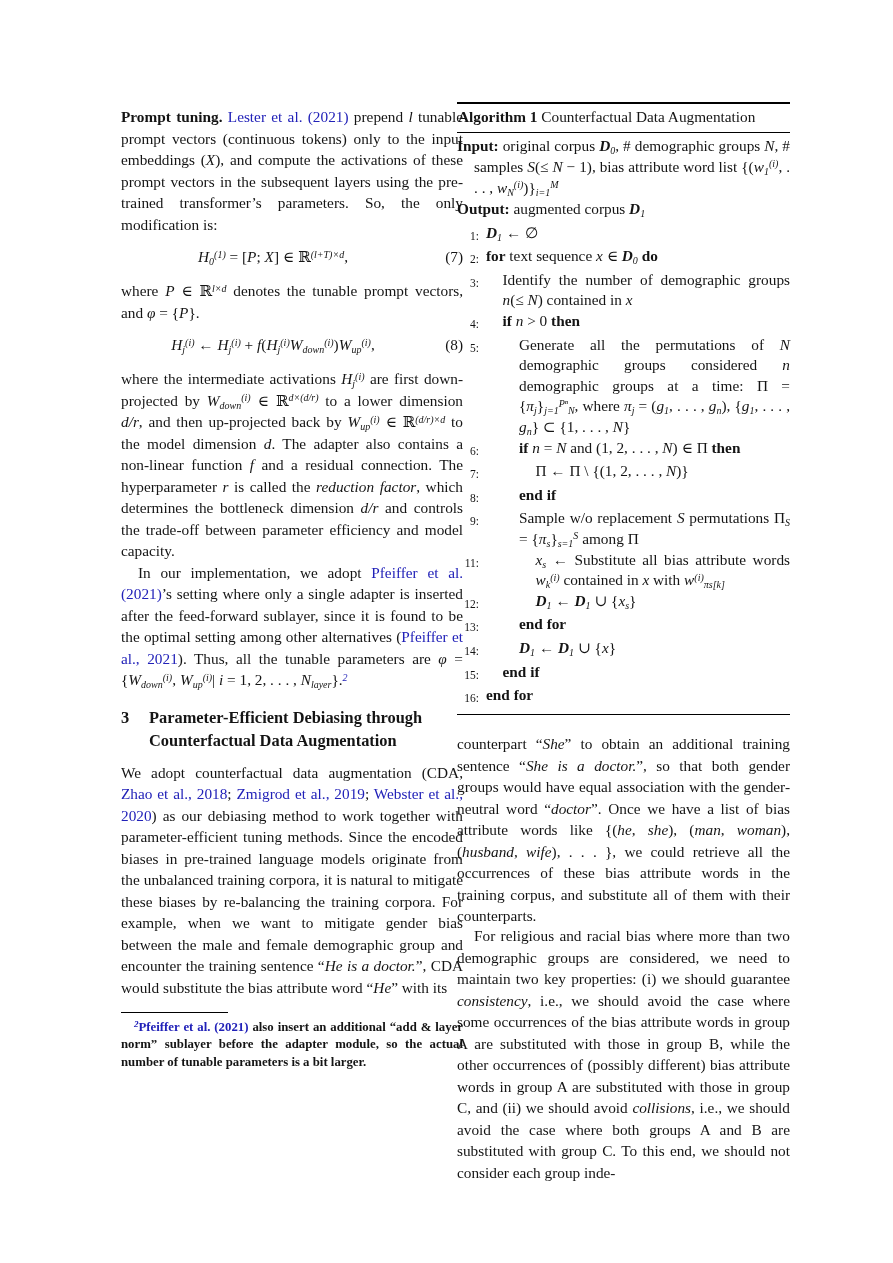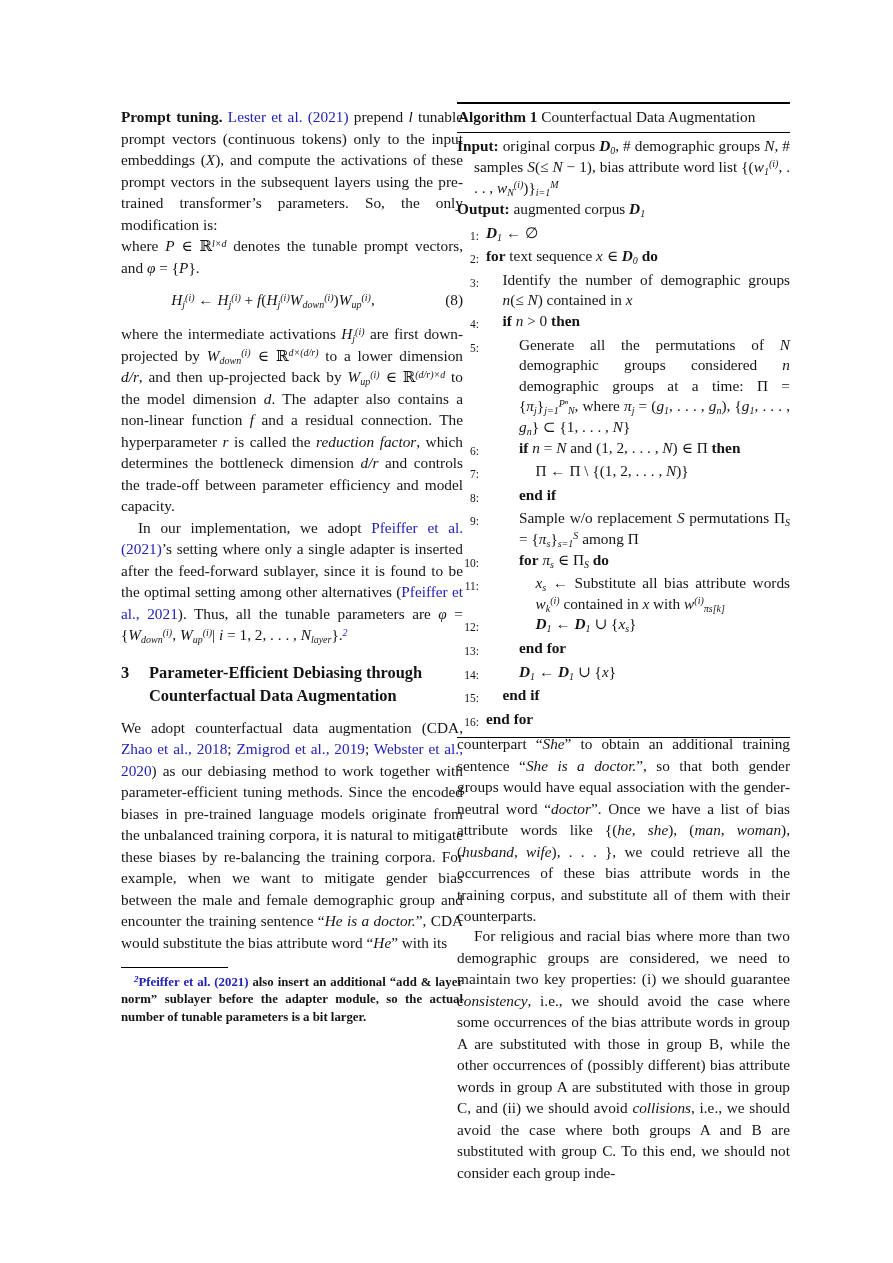--- a/index.html
+++ b/index.html
@@ -45,20 +45,24 @@
   .para-religious{position:absolute;top:823px;left:0;width:100%;}
 </style>
 </head>
 <body>
 
 <div class="page">
 
   <div class="col col-left">
     <p class="body"><span class="s-b">Prompt tuning.</span><span>   </span><span class="s-link">Lester et al. (2021)</span><span> prepend </span><span class="s-m">l</span><span> tunable prompt vectors (continuous tokens) only to the input embeddings (</span><span class="s-m">X</span><span>), and compute the activations of these prompt vectors in the subsequent layers using the pre-trained transformer’s parameters. So, the only modification is:</span></p>
 
+    <div class="equation">
+      <span class="eq-body"><span class="s-m">H</span><span class="s-sub">0</span><span class="s-sup">(1)</span><span> = [</span><span class="s-m">P</span><span>; </span><span class="s-m">X</span><span>] ∈ ℝ</span><span class="s-sup">(l+T)×d</span><span>,</span></span>
+      <span class="eq-num">(7)</span>
+    </div>
 
     <p class="body"><span>where </span><span class="s-m">P</span><span> ∈ ℝ</span><span class="s-sup">l×d</span><span> denotes the tunable prompt vectors, and </span><span class="s-m">φ</span><span> = {</span><span class="s-m">P</span><span>}.</span></p>
 
 
     <div class="equation">
       <span class="eq-body"><span class="s-m">H</span><span class="s-sub">j</span><span class="s-sup">(i)</span><span> ← </span><span class="s-m">H</span><span class="s-sub">j</span><span class="s-sup">(i)</span><span> + </span><span class="s-m">f</span><span>(</span><span class="s-m">H</span><span class="s-sub">j</span><span class="s-sup">(i)</span><span class="s-m">W</span><span class="s-sub">down</span><span class="s-sup">(i)</span><span>)</span><span class="s-m">W</span><span class="s-sub">up</span><span class="s-sup">(i)</span><span>,</span></span>
       <span class="eq-num">(8)</span>
     </div>
 
     <p class="body"><span>where the intermediate activations </span><span class="s-m">H</span><span class="s-sub">j</span><span class="s-sup">(i)</span><span> are first down-projected by </span><span class="s-m">W</span><span class="s-sub">down</span><span class="s-sup">(i)</span><span> ∈ ℝ</span><span class="s-sup">d×(d/r)</span><span> to a lower dimension </span><span class="s-m">d/r</span><span>, and then up-projected back by </span><span class="s-m">W</span><span class="s-sub">up</span><span class="s-sup">(i)</span><span> ∈ ℝ</span><span class="s-sup">(d/r)×d</span><span> to the model dimension </span><span class="s-m">d</span><span>. The adapter also contains a non-linear function </span><span class="s-m">f</span><span> and a residual connection. The hyperparameter </span><span class="s-m">r</span><span> is called the </span><span class="s-i">reduction factor</span><span>, which determines the bottleneck dimension </span><span class="s-m">d/r</span><span> and controls the trade-off between parameter efficiency and model capacity.</span></p>
@@ -115,24 +119,20 @@
           </div>
           <div class="alg-line">
             <span class="alg-num">8:</span>
             <div class="alg-content" style="padding-left: 40px;"><span class="s-b">end if</span></div>
           </div>
           <div class="alg-line">
             <span class="alg-num">9:</span>
             <div class="alg-content" style="padding-left: 40px;"><span>Sample w/o replacement </span><span class="s-m">S</span><span> permutations Π</span><span class="s-sub">S</span><span> = {</span><span class="s-m">π</span><span class="s-sub">s</span><span>}</span><span class="s-sub">s=1</span><span class="s-sup">S</span><span> among Π</span></div>
           </div>
           <div class="alg-line">
-            <span class="alg-num">10:</span>
-            <div class="alg-content" style="padding-left: 40px;"><span class="s-b">for</span><span> </span><span class="s-m">π</span><span class="s-sub">s</span><span> ∈ Π</span><span class="s-sub">S</span><span> </span><span class="s-b">do</span></div>
-          </div>
-          <div class="alg-line">
             <span class="alg-num">11:</span>
             <div class="alg-content" style="padding-left: 56.5px;"><span class="s-m">x</span><span class="s-sub">s</span><span> ← Substitute all bias attribute words </span><span class="s-m">w</span><span class="s-sub">k</span><span class="s-sup">(i)</span><span> contained in </span><span class="s-m">x</span><span> with </span><span class="s-m">w</span><span class="s-sup">(i)</span><span class="s-sub">πs[k]</span></div>
           </div>
           <div class="alg-line">
             <span class="alg-num">12:</span>
             <div class="alg-content" style="padding-left: 56.5px;"><span class="s-cal">D</span><span class="s-sub">1</span><span> ← </span><span class="s-cal">D</span><span class="s-sub">1</span><span> ∪ {</span><span class="s-m">x</span><span class="s-sub">s</span><span>}</span></div>
           </div>
           <div class="alg-line">
             <span class="alg-num">13:</span>
             <div class="alg-content" style="padding-left: 40px;"><span class="s-b">end for</span></div>

